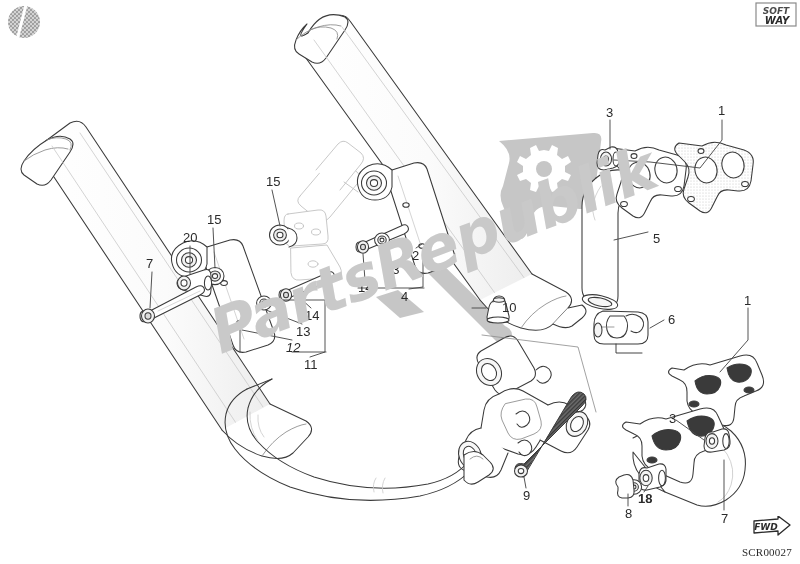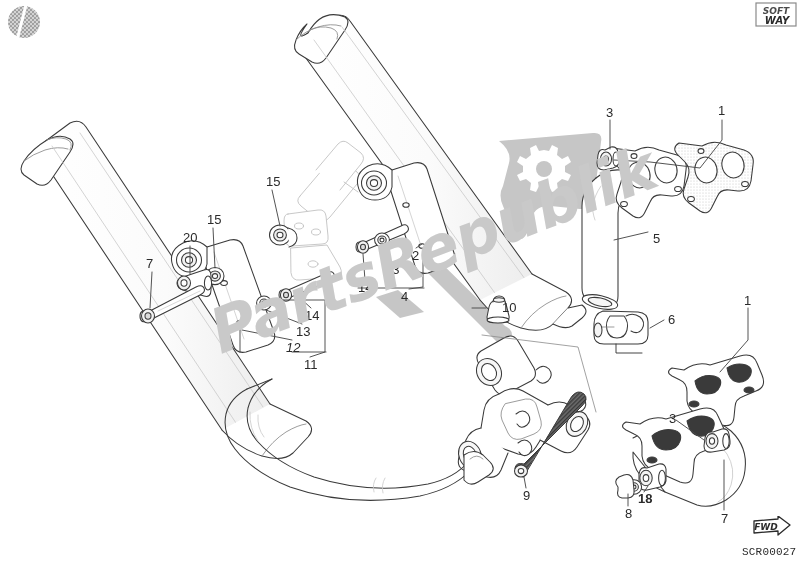--- a/index.html
+++ b/index.html
@@ -57,21 +57,21 @@
   }
   #fwd-mark {
     position: absolute;
     left: 752px; top: 516px;
     width: 40px; height: 26px;
   }
   #drawing-code {
     position: absolute;
     left: 742px;
     top: 546px;
-    font-family: Liberation Mono, monospace;
+    font-family: Liberation Serif, serif;
     font-size: 11px;
     color: #2b2b2b;
     letter-spacing: 0.2px;
   }
 </style>
 </head>
 <body>
 
 <div id="page">
 

